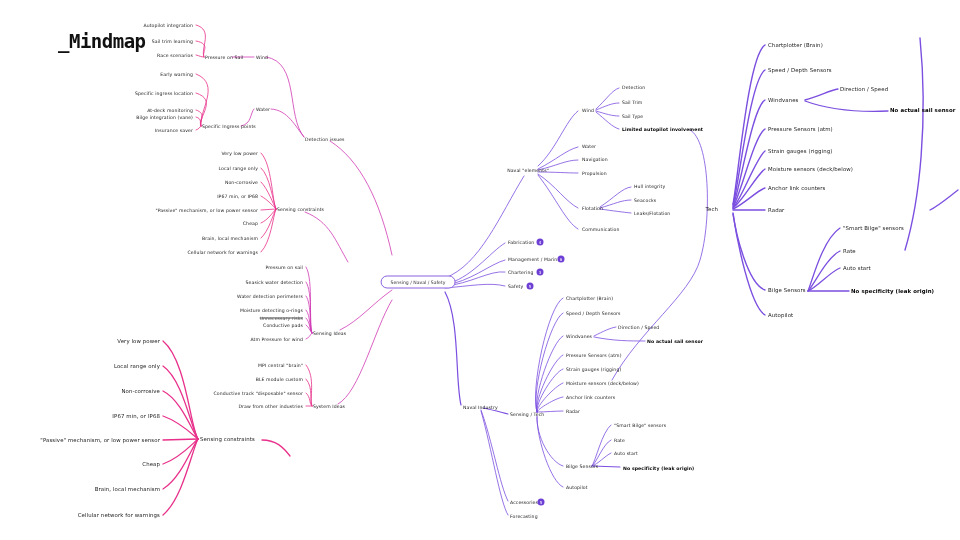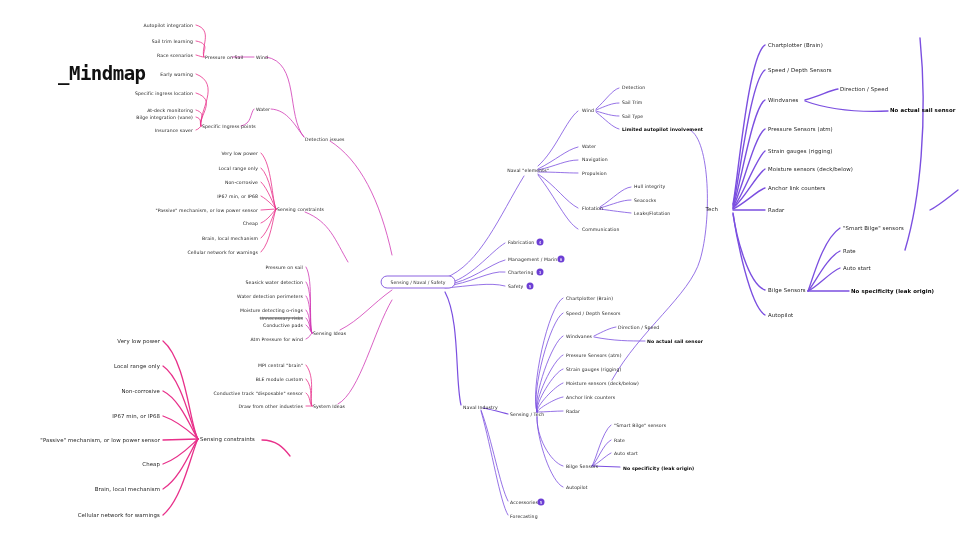--- a/index.html
+++ b/index.html
@@ -14,21 +14,21 @@
   .node.bold{font-weight:bold;color:#000;}
   .node.strike{text-decoration:line-through;color:#555;}
   .mid{font-size:5.4px;}
   .root-pill{position:absolute;transform:translate(-50%,-50%);
         border:1px solid #8b63e0;border-radius:9px;background:#fff;
         padding:3px 9px;font-size:4.6px;color:#333;}
   .badge{position:absolute;transform:translate(-50%,-50%);
         width:7px;height:7px;border-radius:50%;background:#6d3fd4;color:#fff;
         font-size:4px;line-height:7px;text-align:center;}
   #title{position:absolute;left:58px;top:30px;font-family:"DejaVu Sans Mono","Liberation Mono",monospace;
-        font-size:19px;font-weight:bold;letter-spacing:-.5px;color:#111;margin-top:32px;}
+        font-size:19px;font-weight:bold;letter-spacing:-.5px;color:#111;}
 </style>
 </head>
 <body>
 
 <div id="canvas">
 
   <div id="title">_Mindmap</div>
 
   <svg class="edges" viewBox="0 0 960 540">
       <path d="M196,25 C214,30 200,48 204,57" fill="none" stroke="#e8308a" stroke-width="0.8" stroke-linecap="round"></path>

